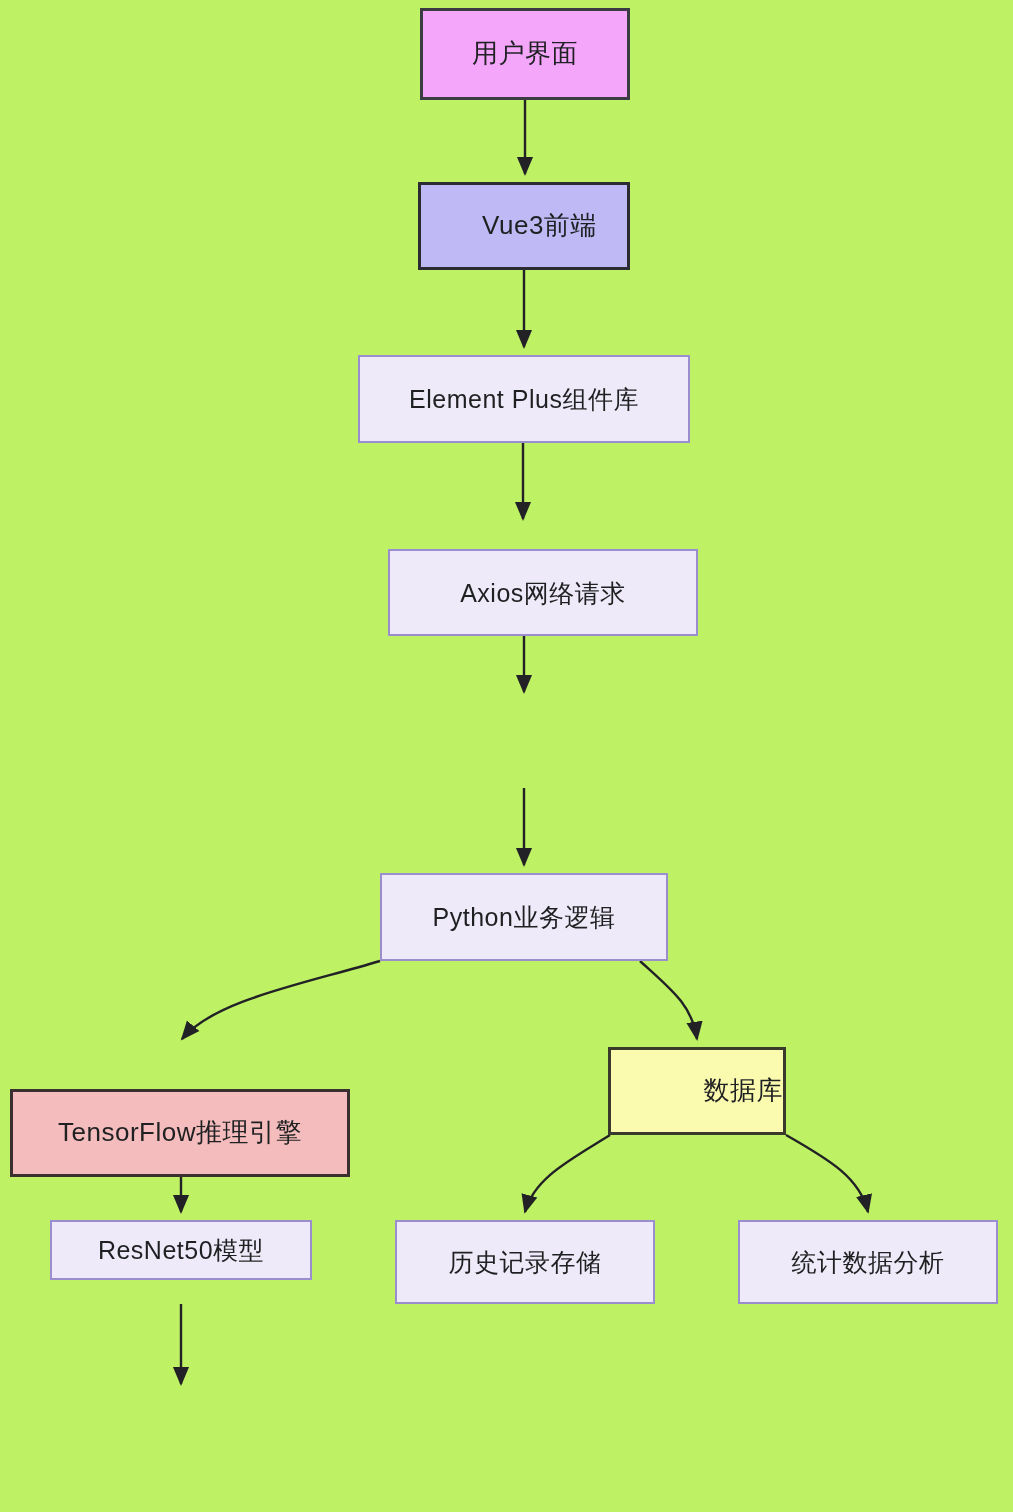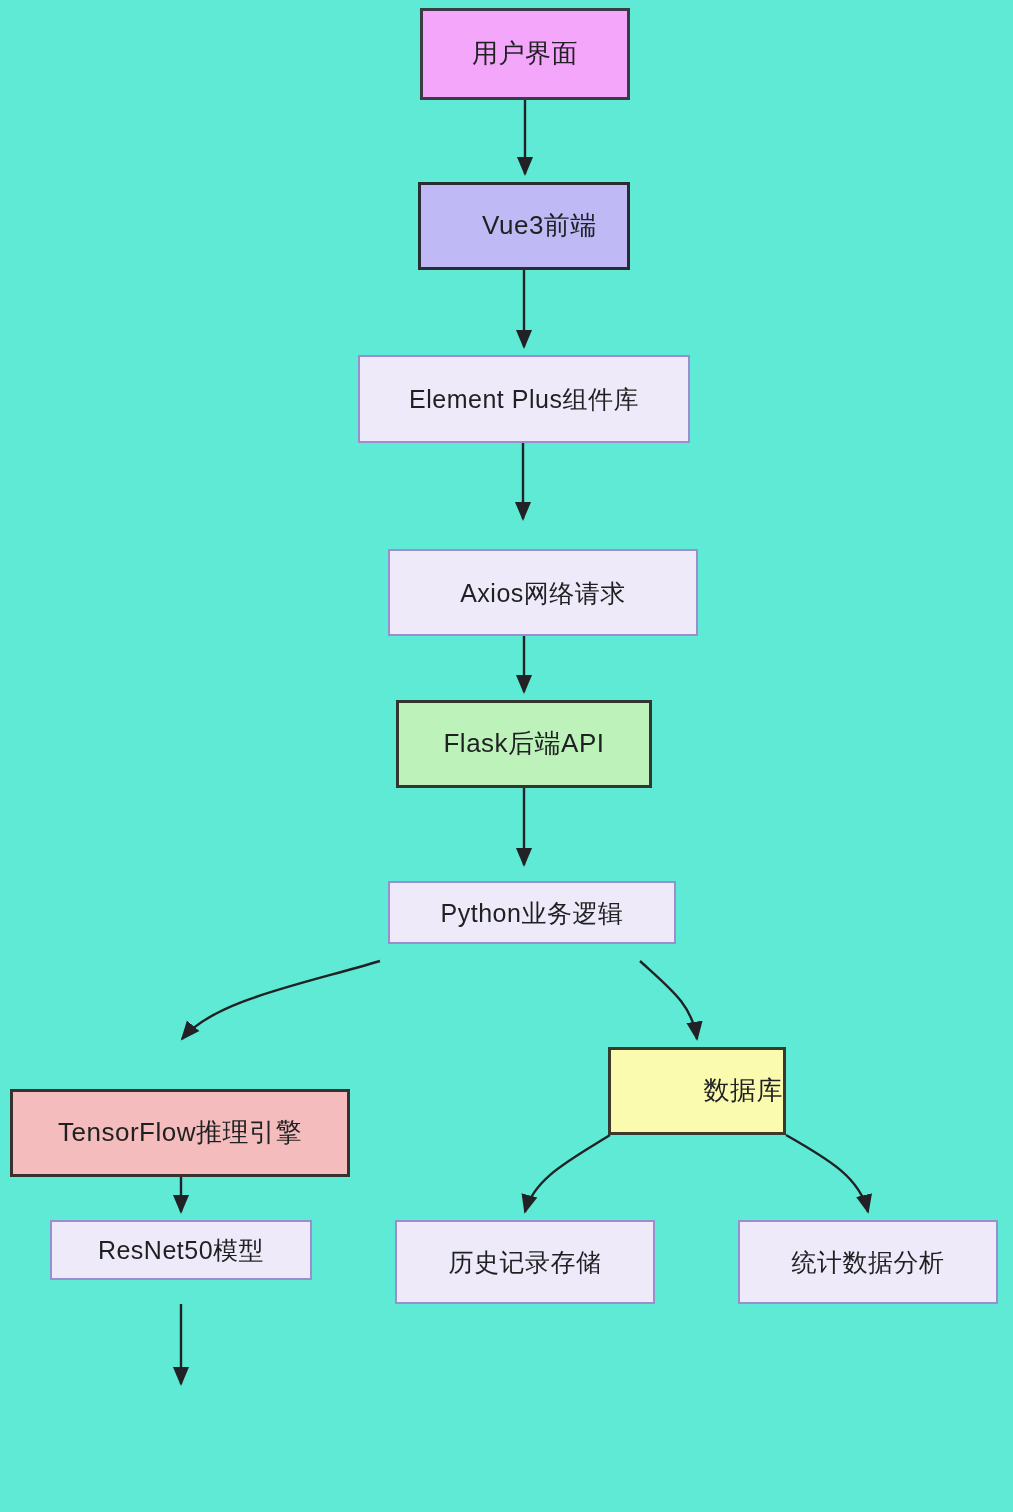--- a/index.html
+++ b/index.html
@@ -4,21 +4,21 @@
 <style>
   html, body {
     margin: 0;
     padding: 0;
     background: #ffffff;
   }
   #diagram-root {
     position: relative;
     width: 1013px;
     height: 1512px;
-    background: #5eead4;
+    background: #bef264;
     font-family: "Liberation Sans", "DejaVu Sans", sans-serif;
     overflow: hidden;
   }
   #edge-layer {
     position: absolute;
     left: 0;
     top: 0;
     width: 1013px;
     height: 1512px;
     pointer-events: none;
@@ -109,25 +109,22 @@
   </div>
 
   <div class="node style-plain" style="left: 358px; top: 355px; width: 332px; height: 88px; background: rgb(238, 234, 249); border-color: rgb(154, 142, 208);">
     <span class="node-label">Element Plus组件库</span>
   </div>
 
   <div class="node style-plain" style="left: 388px; top: 527px; width: 310px; height: 87px; background: rgb(238, 234, 249); border-color: rgb(154, 142, 208); margin-top: 22px;">
     <span class="node-label">Axios网络请求</span>
   </div>
 
-  <div class="node style-flask" style="left: 396px; top: 700px; width: 256px; height: 88px; background: rgb(189, 242, 187); border-color: rgb(49, 55, 47);">
-    <span class="node-label">Flask后端API</span>
-  </div>
 
-  <div class="node style-plain" style="left: 388px; top: 873px; width: 288px; height: 63px; background: rgb(238, 234, 249); border-color: rgb(154, 142, 208); margin-top: 8px;">
+  <div class="node style-plain" style="left: 380px; top: 873px; width: 288px; height: 88px; background: rgb(238, 234, 249); border-color: rgb(154, 142, 208);">
     <span class="node-label">Python业务逻辑</span>
   </div>
 
   <div class="node style-tf" style="left: 10px; top: 1047px; width: 340px; height: 88px; background: rgb(244, 188, 188); border-color: rgb(58, 48, 47);">
     <span class="node-label">TensorFlow推理引擎</span>
   </div>
 
   <div class="node style-db" style="left: 608px; top: 1047px; width: 178px; height: 88px; background: rgb(251, 251, 175); border-color: rgb(58, 58, 44);">
     <span class="node-label">数据库</span>
   </div>

